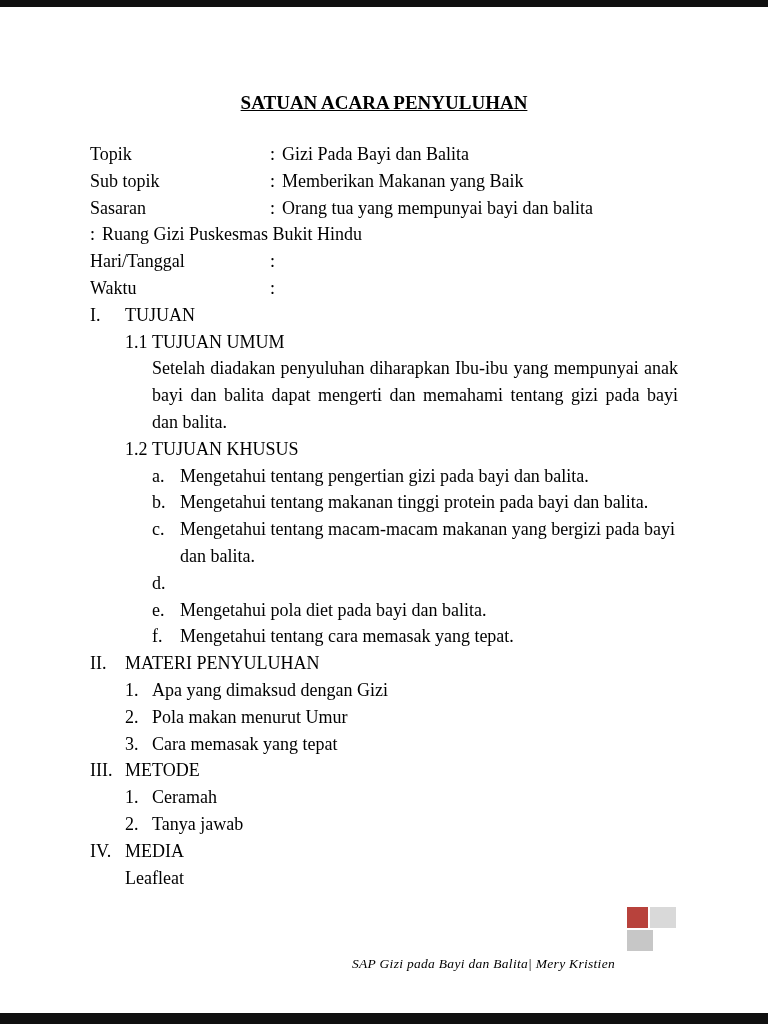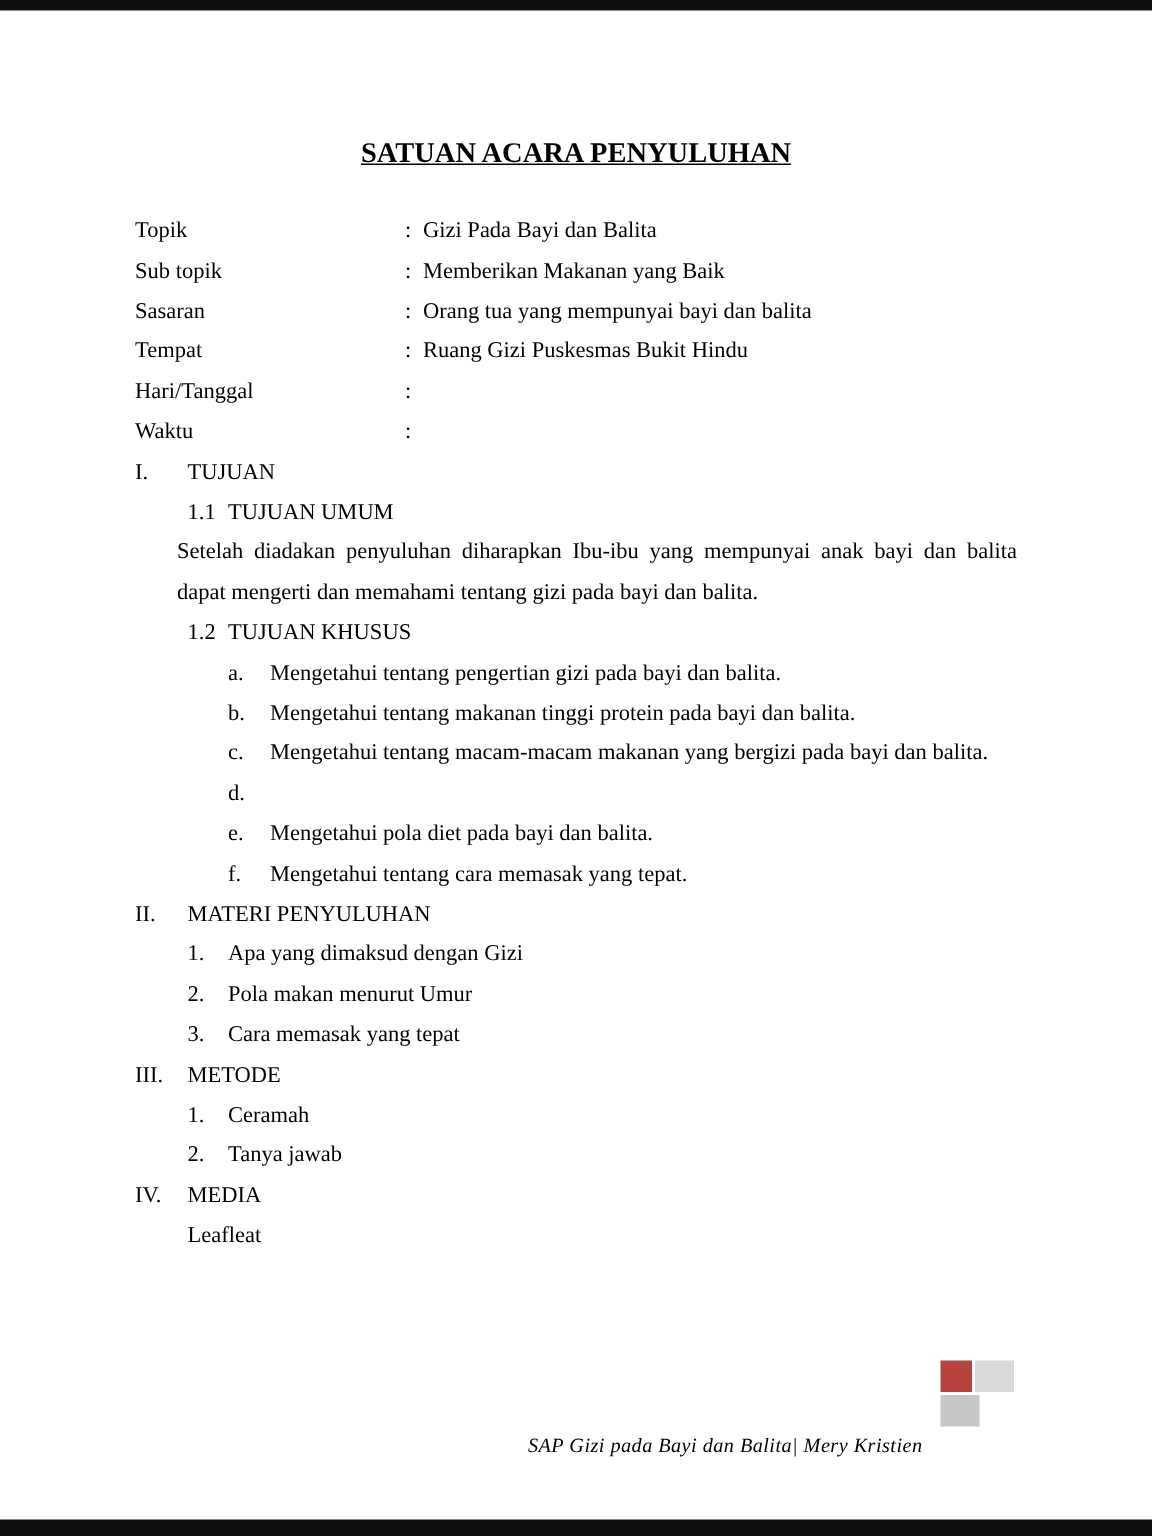--- a/index.html
+++ b/index.html
@@ -21,38 +21,38 @@
     top: 92px; left: 0; right: 0;
     text-align: center;
     font-size: 19px;
     font-weight: bold;
   }
   .doc-title .underline { text-decoration: underline; }
 
   .content {
     position: absolute;
     top: 141px; left: 90px; right: 90px;
-    font-size: 15px;
+    font-size: 18px;
     line-height: 26.8px;
   }
   .row { display: flex; align-items: baseline; }
 
   .meta-label { width: 180px; flex: none; }
   .meta-colon { width: 12px; flex: none; }
   .meta-value { flex: 1; }
 
   .sec-numeral { width: 35px; flex: none; }
   .indent-1 { margin-left: 35px; }
   .indent-2 { margin-left: 62px; }
   .sub-num { width: 27px; flex: none; }
   .num-marker { width: 27px; flex: none; }
   .abc-marker { width: 28px; flex: none; }
 
   .para {
-    margin-left: 28px;
+    margin-left: 62px;
     text-align: justify;
     text-align-last: left;
   }
 
   .footer-credit {
     position: absolute;
     top: 956px;
     right: 153px;
     font-size: 13.5px;
     font-style: italic;
@@ -86,21 +86,20 @@
       <span class="meta-label">Sub topik</span>
       <span class="meta-colon">:</span>
       <span class="meta-value">Memberikan Makanan yang Baik</span>
     </div>
     <div class="row">
       <span class="meta-label">Sasaran</span>
       <span class="meta-colon">:</span>
       <span class="meta-value">Orang tua yang mempunyai bayi dan balita</span>
     </div>
     <div class="row">
-      <span class="meta-label">Tempat</span>
       <span class="meta-colon">:</span>
       <span class="meta-value">Ruang Gizi Puskesmas Bukit Hindu</span>
     </div>
     <div class="row">
       <span class="meta-label">Hari/Tanggal</span>
       <span class="meta-colon">:</span>
       <span class="meta-value"></span>
     </div>
     <div class="row">
       <span class="meta-label">Waktu</span>

